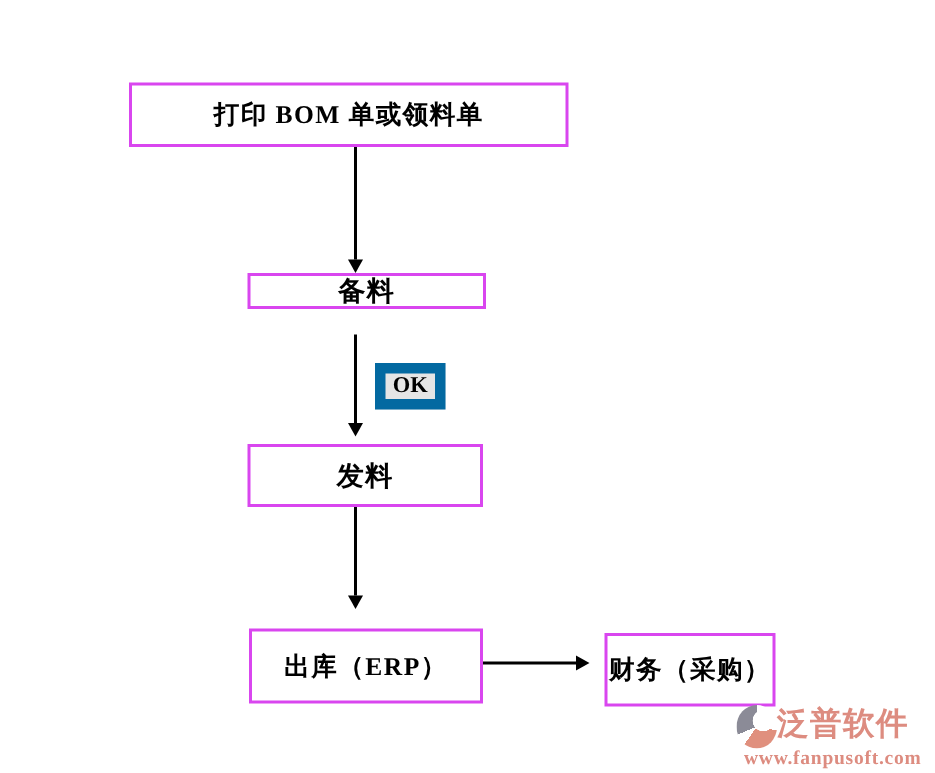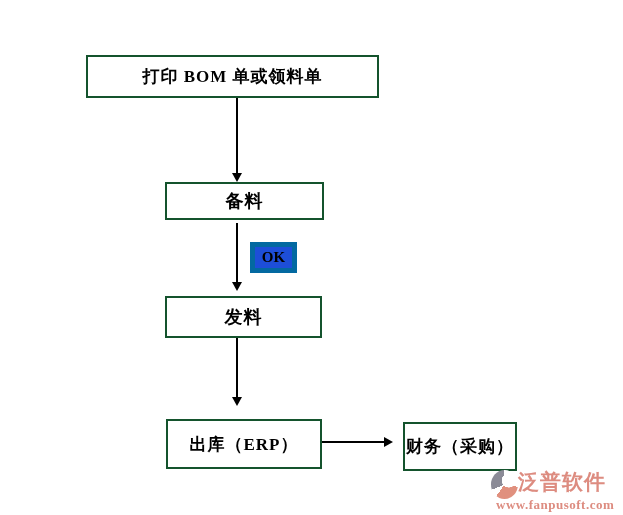--- a/index.html
+++ b/index.html
@@ -7,41 +7,41 @@
     position: relative;
     width: 623px;
     height: 515px;
     background: #ffffff;
     overflow: hidden;
     font-family: "Liberation Serif", "DejaVu Serif", serif;
   }
   .node {
     position: absolute;
     box-sizing: border-box;
-    border: 2px solid #14532d;
+    border: 2px solid #d946ef;
     background: #ffffff;
     display: flex;
     align-items: center;
     justify-content: center;
     font-weight: bold;
     color: #000000;
     letter-spacing: 1px;
     white-space: nowrap;
   }
   #node-print    { left: 86px;  top: 55px;  width: 293px; height: 43px; font-size: 17px; }
-  #node-prepare  { left: 165px; top: 182px; width: 159px; height: 38px; font-size: 18px; }
+  #node-prepare  { left: 165px; top: 182px; width: 159px; height: 24px; font-size: 18px; }
   #node-issue    { left: 165px; top: 296px; width: 157px; height: 42px; font-size: 18px; }
   #node-outbound { left: 166px; top: 419px; width: 156px; height: 50px; font-size: 17px; }
   #node-finance  { left: 403px; top: 422px; width: 114px; height: 49px; font-size: 17px; }
   #edge-label-ok {
     position: absolute;
     left: 250px; top: 242px; width: 47px; height: 31px;
     box-sizing: border-box;
-    border: 5px solid #0369a1;
-    background: #1d4ed8;
+    border: 7px solid #0369a1;
+    background: #e5e5e5;
     display: flex; align-items: center; justify-content: center;
     font-weight: bold; font-size: 15px; color: #000000;
   }
   .vline { position: absolute; width: 2px; background: #000000; }
   .hline { position: absolute; height: 2px; background: #000000; }
   #line-1 { left: 236px; top: 98px;  height: 75px; }
   #line-2 { left: 236px; top: 223px; height: 59px; }
   #line-3 { left: 236px; top: 338px; height: 59px; }
   #line-4 { left: 322px; top: 441px; width: 62px; }
   .arrowhead-down {

